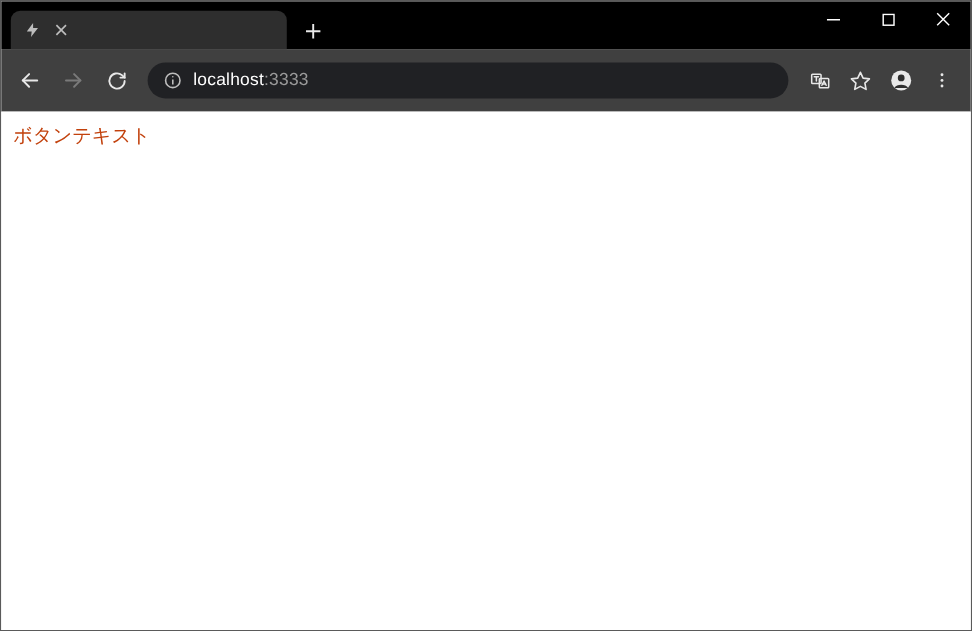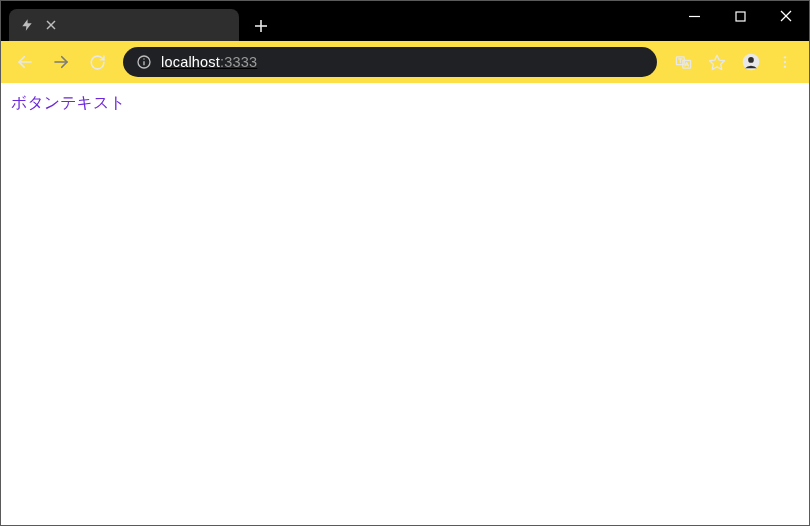--- a/index.html
+++ b/index.html
@@ -57,27 +57,26 @@
     .window-controls {
       position: absolute; right: 0; top: 0;
       display: flex; height: 32px;
     }
     .win-btn {
       width: 46px; height: 30px;
       display: inline-flex; align-items: center; justify-content: center;
       color: #ffffff; cursor: pointer;
     }
     .toolbar {
-      background: #fde047;
-      height: 42px;
+      background: #404040;
+      height: 52px;
       display: flex;
       align-items: center;
       padding: 0 8px;
       gap: 4px;
-      text-decoration: underline;
     }
     .nav-btn {
       width: 32px; height: 32px;
       display: inline-flex; align-items: center; justify-content: center;
       color: #e8e8e8; cursor: pointer; border-radius: 50%;
     }
     .nav-btn.disabled { color: #7a7a7a; cursor: default; }
     .omnibox {
       flex: 1;
       height: 30px;
@@ -104,21 +103,21 @@
       display: inline-flex; align-items: center; justify-content: center;
       color: #e8e8e8; cursor: pointer; border-radius: 50%;
     }
     .content {
       background: #ffffff;
       height: calc(526px - 40px - 40px - 2px);
       padding: 10px;
     }
     .body-text {
       font-size: 16px;
-      color: #6d28d9;
+      color: #c2410c;
       font-family: "Yu Gothic", "Meiryo", sans-serif;
     }
     svg { display: block; }
   </style>
 </head>
 <body>
 
 <div class="titlebar">
   <div class="tab-strip">
     <div class="tab">

